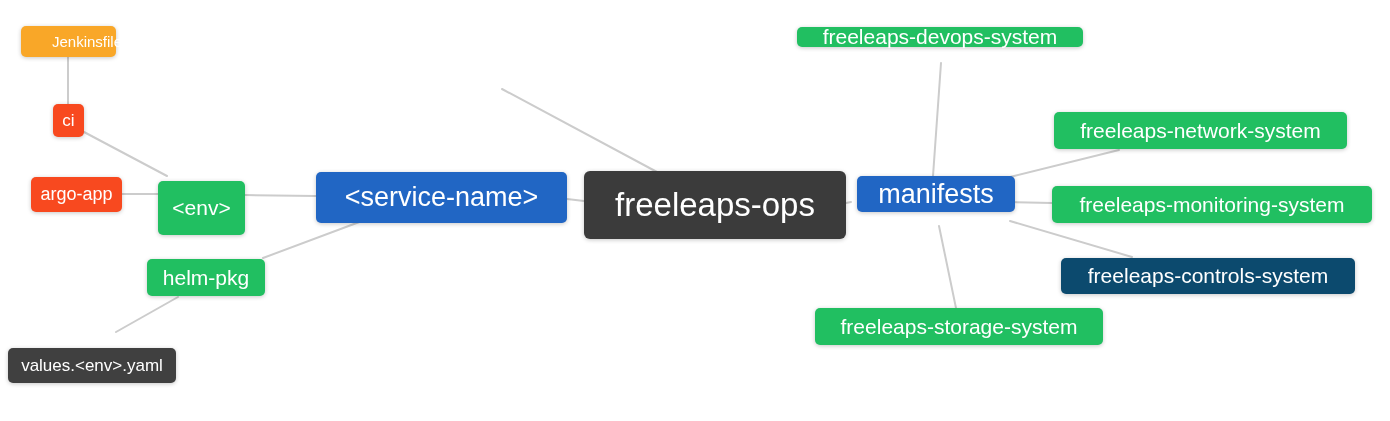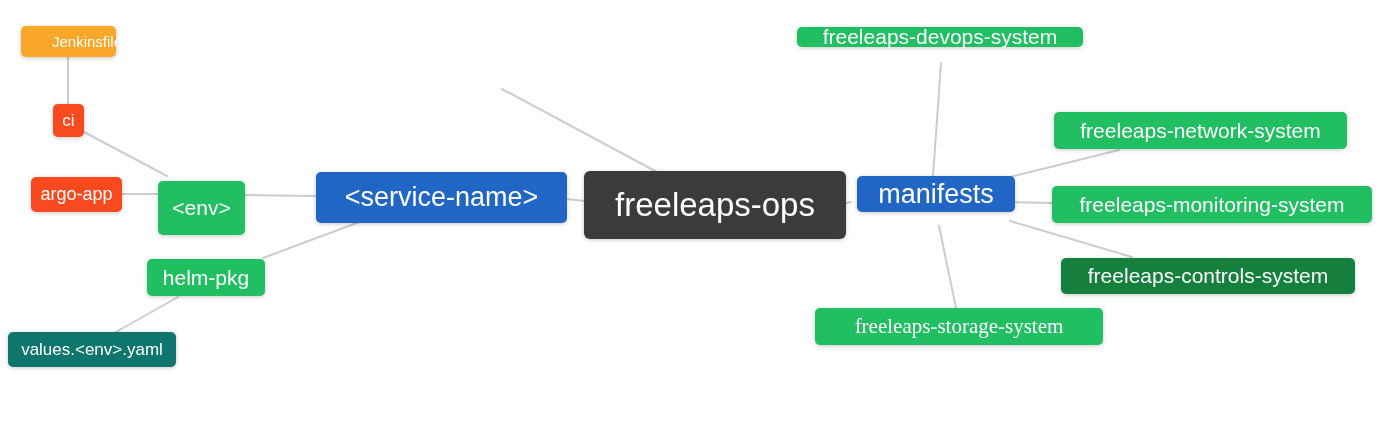--- a/index.html
+++ b/index.html
@@ -61,21 +61,21 @@
     </g>
   </svg>
 
   <div class="node root" style="left: 584px; top: 171px; width: 262px; height: 68px; font-size: 33px; background-color: rgb(59, 59, 59);">freeleaps-ops</div>
   <div class="node" style="left: 316px; top: 172px; width: 251px; height: 51px; font-size: 27px; background-color: rgb(33, 102, 196);">&lt;service-name&gt;</div>
   <div class="node" style="left: 851px; top: 176px; width: 158px; height: 36px; font-size: 27px; background-color: rgb(33, 102, 196); margin-left: 6px;">manifests</div>
   <div class="node" style="left: 158px; top: 181px; width: 87px; height: 54px; font-size: 21px; background-color: rgb(33, 191, 97);">&lt;env&gt;</div>
   <div class="node" style="left: 147px; top: 259px; width: 118px; height: 37px; font-size: 21px; background-color: rgb(33, 191, 97);">helm-pkg</div>
   <div class="node" style="left: 53px; top: 104px; width: 31px; height: 33px; font-size: 17px; background-color: rgb(248, 73, 31);">ci</div>
   <div class="node" style="left: 31px; top: 177px; width: 91px; height: 35px; font-size: 18px; background-color: rgb(248, 73, 31);">argo-app</div>
-  <div class="node" style="left: 8px; top: 332px; width: 168px; height: 35px; font-size: 17px; background-color: #0f766e;">values.&lt;env&gt;.yaml</div>
+  <div class="node" style="left: 8px; top: 348px; width: 168px; height: 35px; font-size: 17px; background-color: #404040;">values.&lt;env&gt;.yaml</div>
   <div class="node" style="left: 21px; top: 26px; width: 95px; height: 31px; font-size: 15px; background-color: rgb(249, 167, 40); padding-left: 37px;">Jenkinsfile</div>
   <div class="node" style="left: 797px; top: 27px; width: 286px; height: 20px; font-size: 21px; background-color: rgb(33, 191, 97);">freeleaps-devops-system</div>
   <div class="node" style="left: 1054px; top: 112px; width: 293px; height: 37px; font-size: 21px; background-color: rgb(33, 191, 97);">freeleaps-network-system</div>
   <div class="node" style="left: 1052px; top: 186px; width: 320px; height: 37px; font-size: 21px; background-color: rgb(33, 191, 97);">freeleaps-monitoring-system</div>
-  <div class="node" style="left: 1061px; top: 258px; width: 294px; height: 36px; font-size: 21px; background-color: #15803d;">freeleaps-controls-system</div>
-  <div class="node" style="left: 815px; top: 308px; width: 288px; height: 37px; font-size: 21px; background-color: rgb(33, 191, 97); font-family: Liberation Serif, serif;">freeleaps-storage-system</div>
+  <div class="node" style="left: 1061px; top: 258px; width: 294px; height: 36px; font-size: 21px; background-color: #0c4a6e;">freeleaps-controls-system</div>
+  <div class="node" style="left: 815px; top: 308px; width: 288px; height: 37px; font-size: 21px; background-color: rgb(33, 191, 97);">freeleaps-storage-system</div>
 
 </div>
 
 </body></html>

